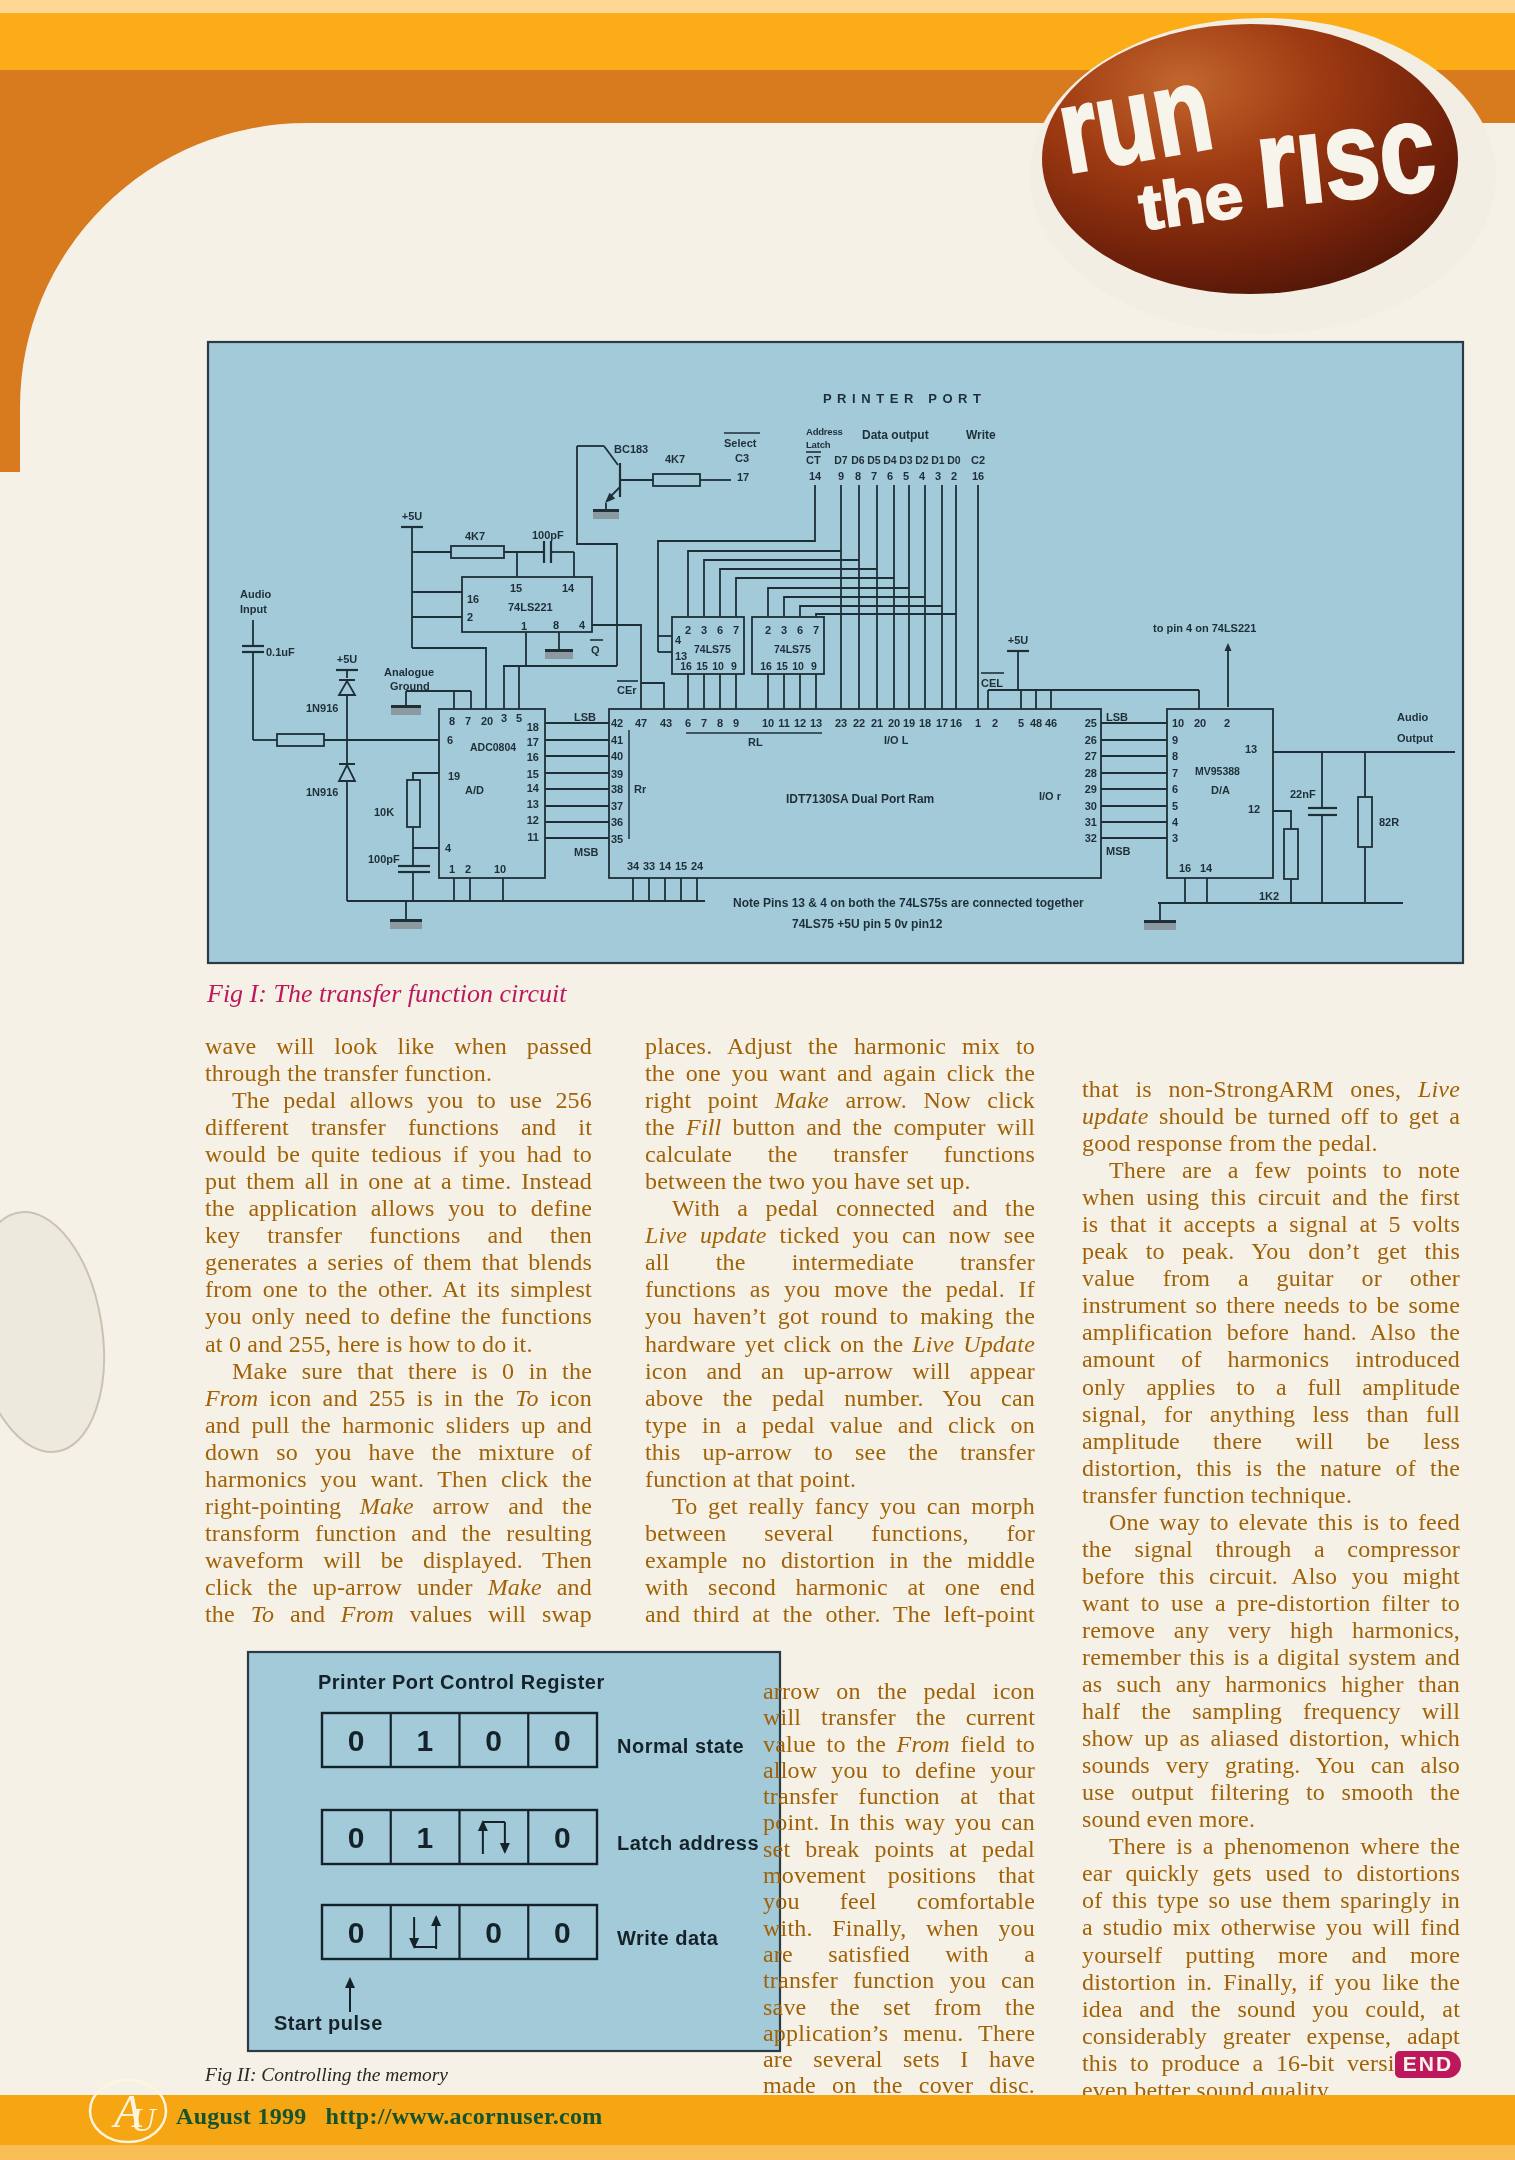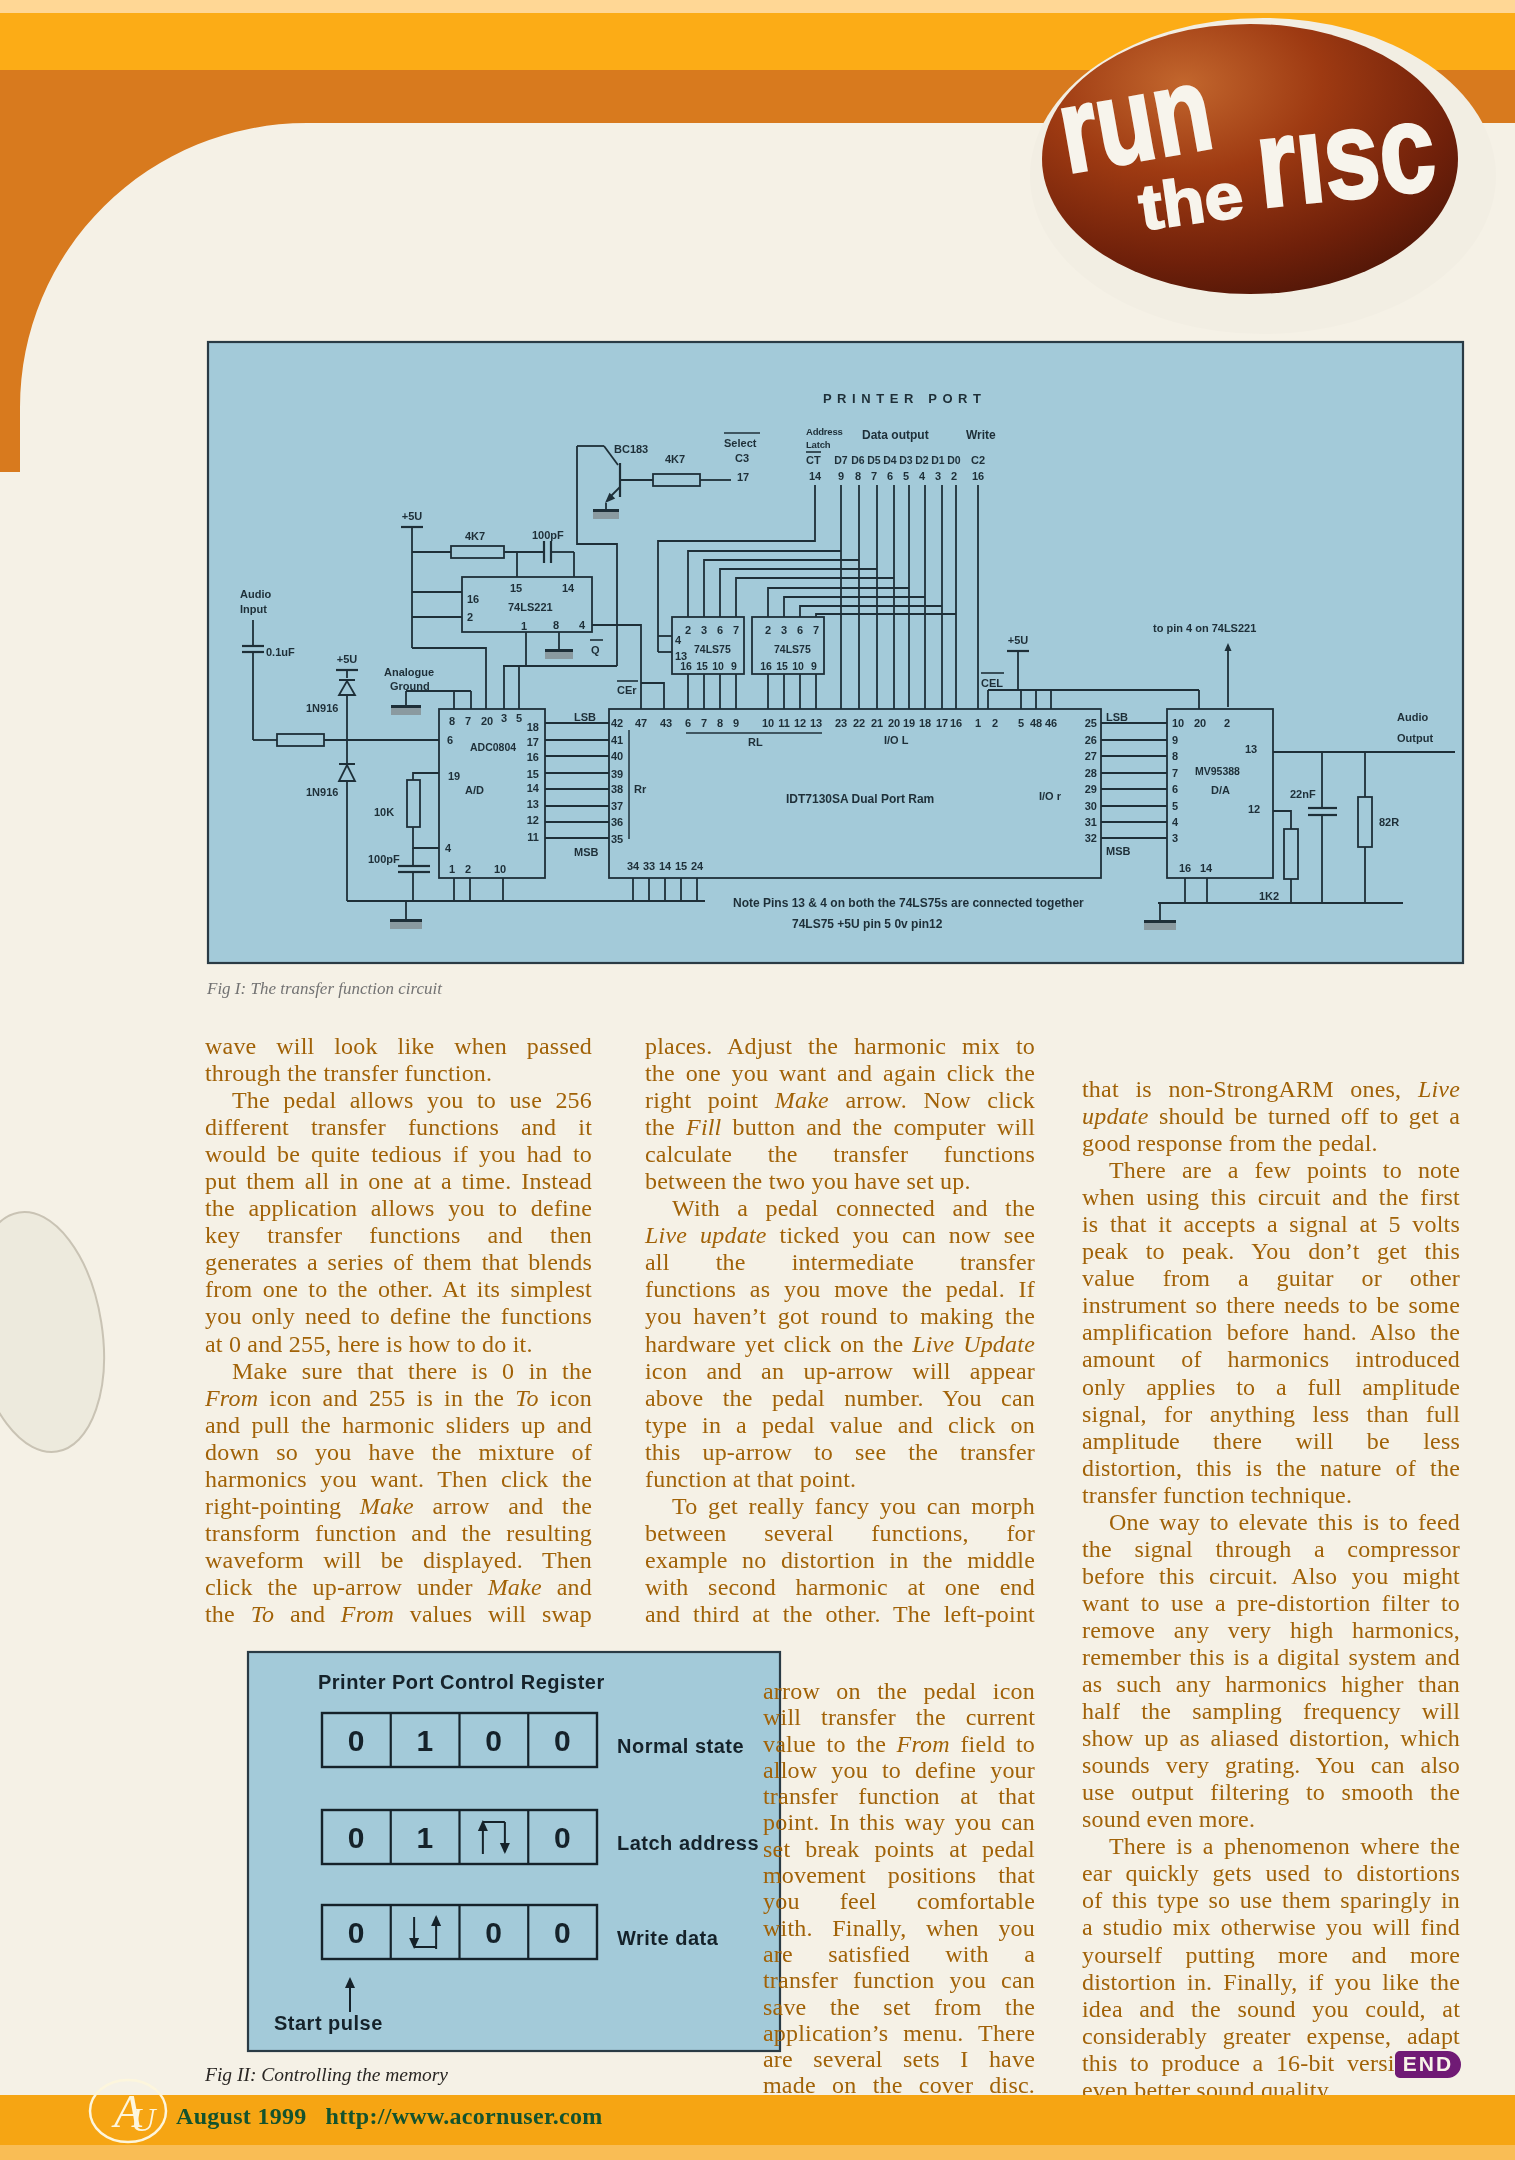--- a/index.html
+++ b/index.html
@@ -396,21 +396,21 @@
 <line x1="1158" y1="903" x2="1403" y2="903" stroke="#1e2f38" stroke-width="1.8"></line>
 <line x1="1160" y1="903" x2="1160" y2="920" stroke="#1e2f38" stroke-width="1.8"></line>
 <rect x="1144.0" y="920" width="32" height="3" fill="#1e2f38"></rect>
 <rect x="1144.0" y="923" width="32" height="7" fill="#8a9aa0"></rect>
 
 <text x="733" y="907" font-size="12" font-weight="bold" fill="#1e2f38" text-anchor="start" letter-spacing="0">Note Pins 13 &amp; 4 on both the 74LS75s are connected together</text>
 <text x="792" y="928" font-size="12" font-weight="bold" fill="#1e2f38" text-anchor="start" letter-spacing="0">74LS75  +5U pin 5   0v pin12</text>
 </svg>
 </div>
 
-<div class="abs" style="left:207px;top:979px;font-style:italic;font-size:17px;color:#737373;">Fig I: The transfer function circuit</div>
+<div class="abs" style="left:207px;top:979px;font-style:italic;font-size:26px;color:#be185d;">Fig I: The transfer function circuit</div>
 
 <div class="abs" id="fig2" style="left:202px;top:1650px;padding-left:44px;">
 <svg width="538" height="403" viewBox="202 1650 538 403" xmlns="http://www.w3.org/2000/svg" font-family="Liberation Sans,sans-serif">
 
 <rect x="204" y="1652" width="532" height="399" fill="#a3cad9" stroke="#2a3b45" stroke-width="2.2"></rect>
 
 <text x="274" y="1689" font-size="20" font-weight="bold" fill="#15222a" text-anchor="start" letter-spacing="0.5">Printer Port Control Register</text>
 
 <rect x="278" y="1713" width="275.0" height="54" fill="none" stroke="#15222a" stroke-width="2.4"></rect>
 <line x1="346.75" y1="1713" x2="346.75" y2="1767" stroke="#15222a" stroke-width="2.2"></line>
@@ -563,21 +563,21 @@
 <div class="ln">a studio mix otherwise you will find</div>
 <div class="ln">yourself putting more and more</div>
 <div class="ln">distortion in. Finally, if you like the</div>
 <div class="ln">idea and the sound you could, at</div>
 <div class="ln">considerably greater expense, adapt</div>
 <div class="ln">this to produce a 16-bit version for</div>
 <div class="lr">even better sound quality.</div>
 <div class="lr">Happy transfer functioning.</div>
 </div>
 
-<div class="abs" style="left:1395px;top:2051px;width:66px;height:27px;background:#701a75;border-radius:5px 14px 14px 5px;color:#f7f3e8;font-family:'Liberation Sans',sans-serif;font-weight:bold;font-size:21px;letter-spacing:2px;text-align:center;line-height:26px;">END</div>
+<div class="abs" style="left:1395px;top:2051px;width:66px;height:27px;background:#be185d;border-radius:5px 14px 14px 5px;color:#f7f3e8;font-family:'Liberation Sans',sans-serif;font-weight:bold;font-size:21px;letter-spacing:2px;text-align:center;line-height:26px;">END</div>
 
 <div class="abs" style="left:0;top:2095px;width:1515px;height:50px;background:#f6a513;"></div>
 <div class="abs" style="left:0;top:2145px;width:1515px;height:15px;background:#f9bd55;"></div>
 
 <div class="abs" style="left:85px;top:2075px;width:90px;height:70px;">
 <svg width="90" height="70" viewBox="0 0 90 70">
   <ellipse cx="43" cy="36" rx="38" ry="31" fill="none" stroke="#fdf6dd" stroke-width="2.5"></ellipse>
   <text x="43" y="52" font-size="46" font-style="italic" text-anchor="middle" fill="#fdf6dd" font-family="Liberation Serif,serif">A</text>
   <text x="58" y="56" font-size="34" font-style="italic" text-anchor="middle" fill="#fdf6dd" font-family="Liberation Serif,serif">U</text>
 </svg>

